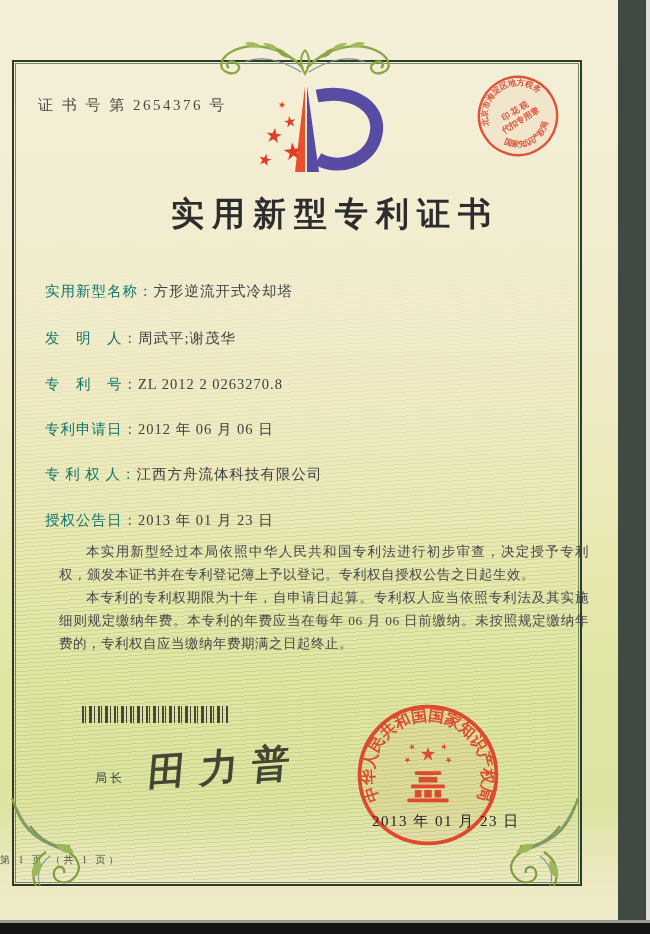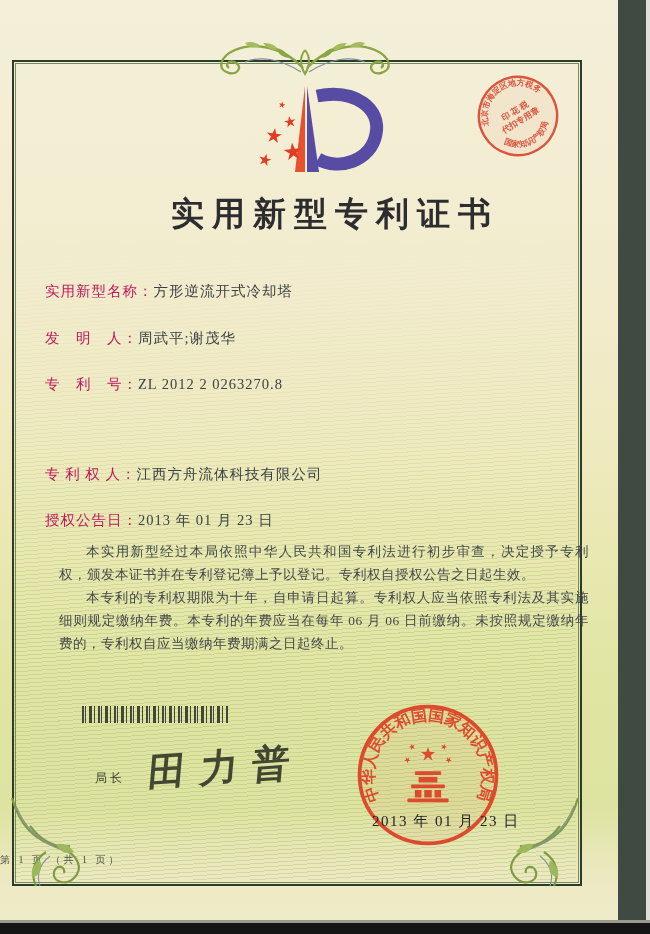--- a/index.html
+++ b/index.html
@@ -24,21 +24,21 @@
     background:repeating-linear-gradient(176deg,rgba(130,155,60,.22) 0 1px,rgba(0,0,0,0) 1px 4px);
     -webkit-mask-image:linear-gradient(to bottom,transparent 0 22%,rgba(0,0,0,.45) 45%,#000 68%,#000 100%);
     mask-image:linear-gradient(to bottom,transparent 0 22%,rgba(0,0,0,.45) 45%,#000 68%,#000 100%);}
 
   .abs{position:absolute;}
   .cert-no{left:38px;top:96px;font-size:15px;letter-spacing:2.5px;color:#474c42;}
   .title{left:0;top:192px;width:590px;text-align:center;font-size:33px;font-weight:700;
          letter-spacing:8px;color:#2d2d2f;padding-left:40px;}
 
   .field-row{left:45px;width:520px;font-size:14.5px;color:#3c4145;letter-spacing:1px;white-space:nowrap;}
-  .field-label{color:#be185d;}
+  .field-label{color:#0f766e;}
   .field-value{color:#3c4145;}
 
   .paras{left:59px;top:540px;width:530px;font-size:13.5px;line-height:23px;color:#44484b;
          text-align:justify;letter-spacing:.5px;}
   .paras p{margin:0;text-indent:2em;}
 
   .barcode{left:82px;top:706px;width:146px;height:17px;
     background:repeating-linear-gradient(90deg,#2a2a28 0 2px,transparent 2px 3px,
       #2a2a28 3px 4px,transparent 4px 7px,#2a2a28 7px 10px,transparent 10px 12px,
       #2a2a28 12px 13px,transparent 13px 16px);opacity:.85;}
@@ -106,20 +106,21 @@
       </g>
       <g fill="none" stroke="#88929f" stroke-width="1.1">
         <path d="M74 10 C64 34 50 46 28 54"></path>
         <path d="M40 60 C50 68 54 78 50 90"></path>
       </g>
       <path d="M34 48 q-12 -2 -18 8 q12 4 18 -8" fill="#9db85a"></path>
       <path d="M50 64 q10 6 8 18 q-12 -4 -8 -18" fill="#9db85a"></path>
     </g>
   </svg>
 
+  <div class="abs cert-no">证 书 号 第 2654376 号</div>
 
   <svg class="abs logo" width="160" height="110" viewBox="0 0 160 110">
     <path d="M84 22 C124 14 148 36 143 60 C138 87 106 97 85 85" fill="none" stroke="#574ba3" stroke-width="13"></path>
     <polygon points="72,12 62,98 72,98" fill="#e8502e"></polygon>
     <polygon points="74,12 74,98 86,98" fill="#574ba3"></polygon>
     <use href="#star" transform="translate(49,31) scale(3.5) rotate(12)" fill="#e23c22"></use>
     <use href="#star" transform="translate(57,48) scale(6) rotate(-10)" fill="#e23c22"></use>
     <use href="#star" transform="translate(41,62) scale(8) rotate(8)" fill="#e23c22"></use>
     <use href="#star" transform="translate(60,78) scale(9.5) rotate(-6)" fill="#e23c22"></use>
     <use href="#star" transform="translate(32,86) scale(6.5) rotate(14)" fill="#e23c22"></use>
@@ -142,20 +143,23 @@
   <div class="abs title">实用新型专利证书</div>
 
   <div class="abs field-row" style="top:282px">
     <span class="field-label">实用新型名称：</span><span class="field-value">方形逆流开式冷却塔</span>
   </div>
   <div class="abs field-row" style="top:329px">
     <span class="field-label">发　明　人：</span><span class="field-value">周武平;谢茂华</span>
   </div>
   <div class="abs field-row" style="top:375px">
     <span class="field-label">专　利　号：</span><span class="field-value">ZL 2012 2 0263270.8</span>
+  </div>
+  <div class="abs field-row" style="top:420px">
+    <span class="field-label">专利申请日：</span><span class="field-value">2012 年 06 月 06 日</span>
   </div>
   <div class="abs field-row" style="top:465px">
     <span class="field-label">专 利 权 人：</span><span class="field-value">江西方舟流体科技有限公司</span>
   </div>
   <div class="abs field-row" style="top:511px">
     <span class="field-label">授权公告日：</span><span class="field-value">2013 年 01 月 23 日</span>
   </div>
 
   <div class="abs paras">
     <p>本实用新型经过本局依照中华人民共和国专利法进行初步审查，决定授予专利权，颁发本证书并在专利登记簿上予以登记。专利权自授权公告之日起生效。</p>

